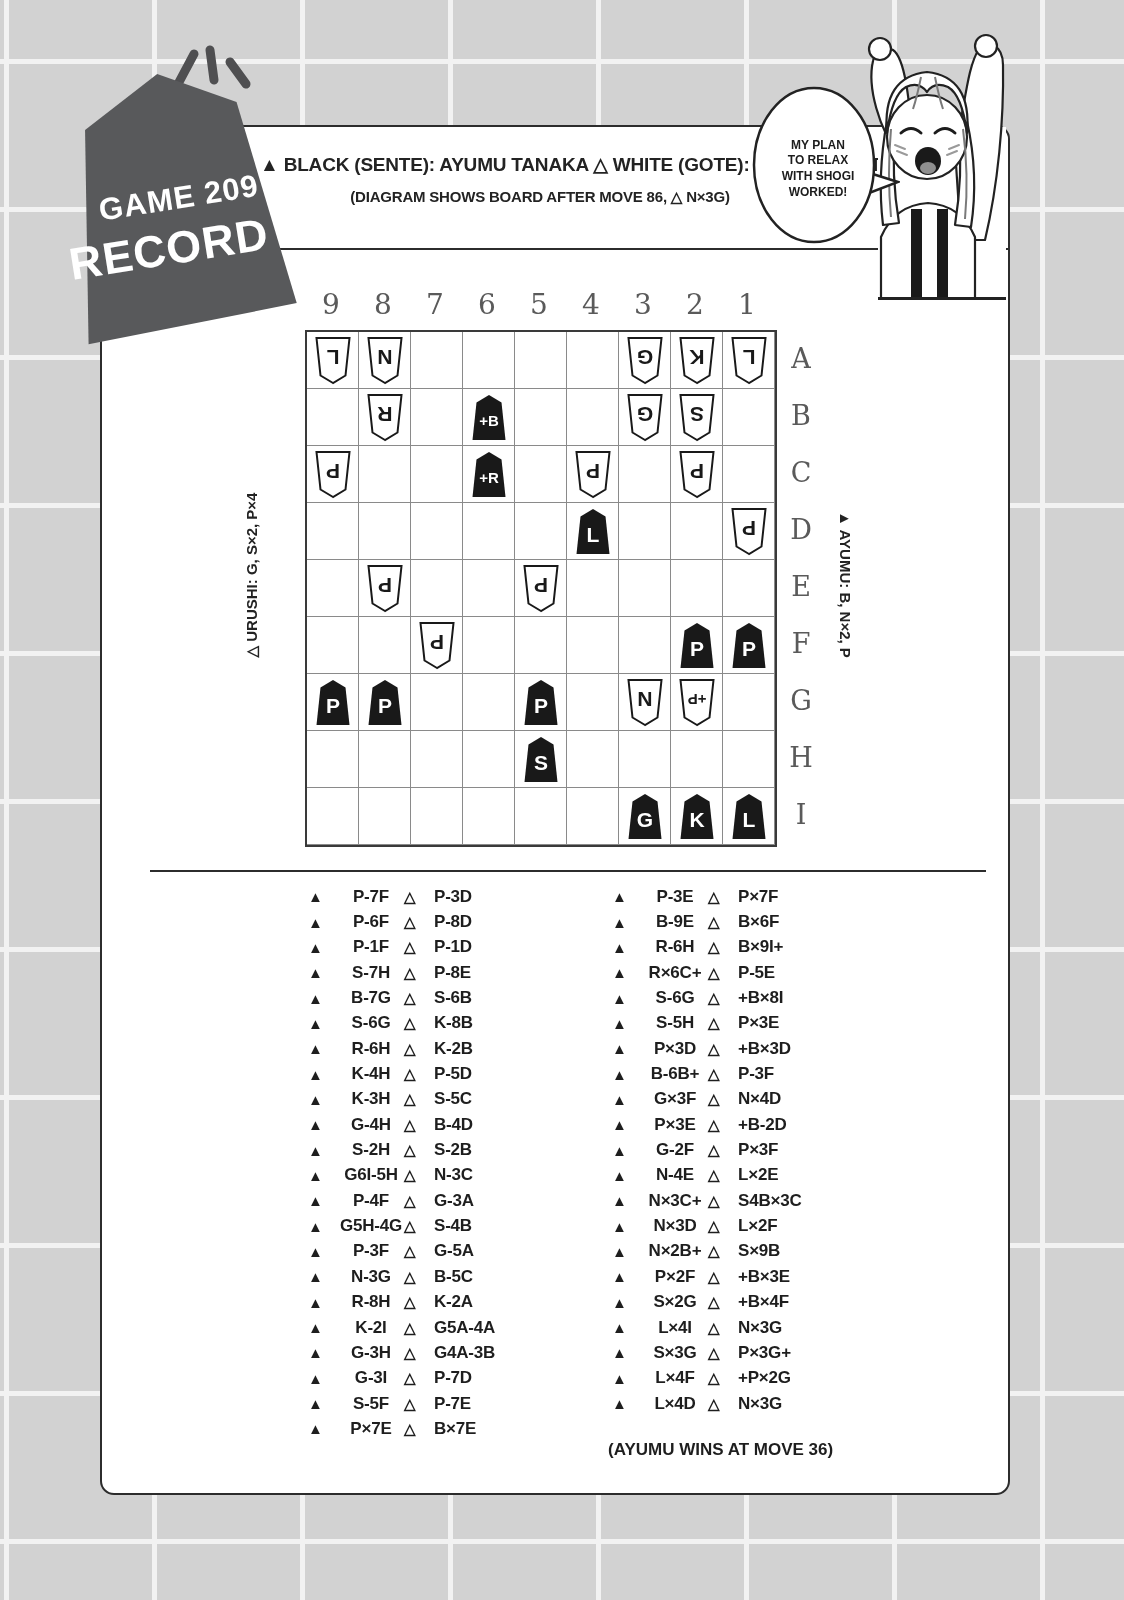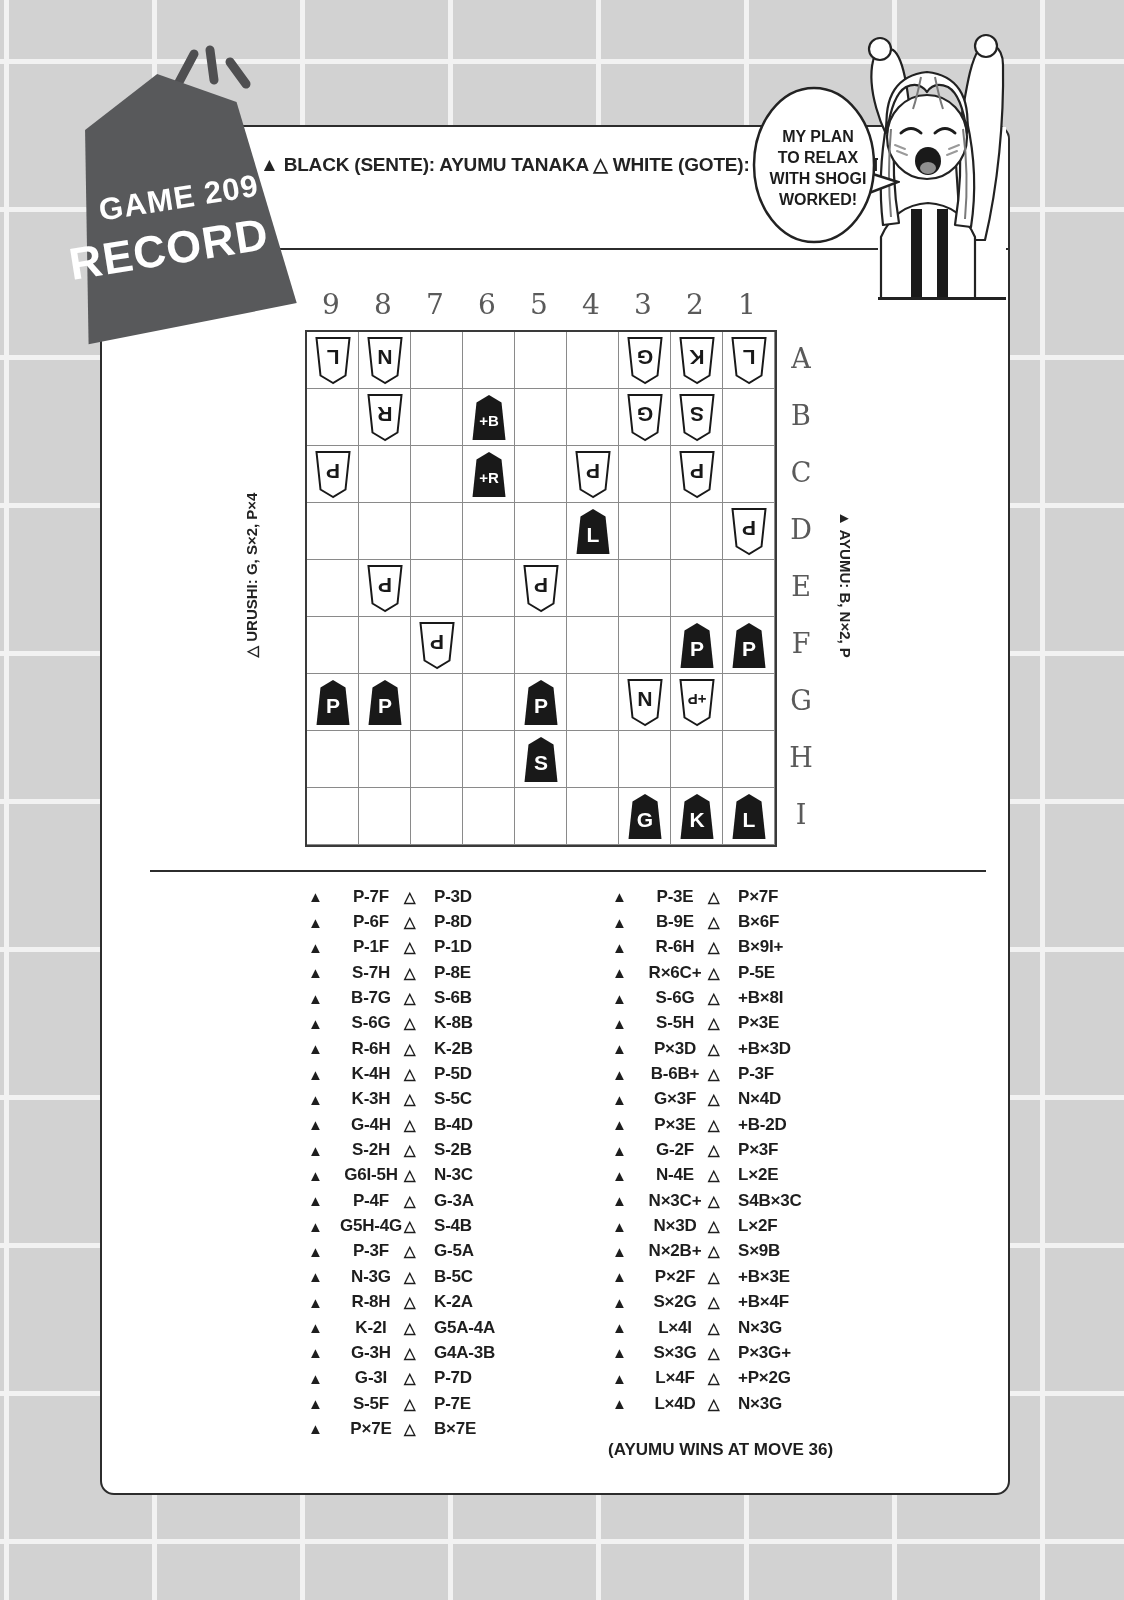--- a/index.html
+++ b/index.html
@@ -15,21 +15,21 @@
   .hline1{position:absolute;left:260px;top:153px;width:560px;text-align:center;font-size:19px;font-weight:bold;
     letter-spacing:-0.2px;color:#232323;z-index:2;white-space:nowrap;}
   .hline2{position:absolute;left:260px;top:188px;width:560px;text-align:center;font-size:15px;font-weight:bold;
     letter-spacing:-0.2px;color:#232323;z-index:2;white-space:nowrap;}
   
   .badge{position:absolute;left:42px;top:38px;width:290px;height:320px;z-index:6;}
   .badge text{font-family:"Liberation Sans",sans-serif;font-weight:bold;fill:#fff;}
   
   .bubble{position:absolute;left:750px;top:84px;width:150px;height:168px;z-index:7;}
   .bubble-text{position:absolute;left:0;top:0;width:128px;height:162px;display:flex;flex-direction:column;
-    align-items:center;justify-content:center;font-size:16px;line-height:1.3;font-weight:bold;color:#1c1c1c;z-index:8;}
+    align-items:center;justify-content:center;font-size:12px;line-height:1.3;font-weight:bold;color:#1c1c1c;z-index:8;}
   
   .girl-window{position:absolute;left:878px;top:127px;width:128px;height:173px;background:#fff;z-index:3;}
   .girl{position:absolute;left:855px;top:25px;width:151px;height:275px;z-index:4;}
   .girl-bottom{position:absolute;left:878px;top:297px;width:128px;height:0;border-top:3px solid #222;z-index:5;}
   
   .board{position:absolute;left:305px;top:330px;width:468px;height:513px;border:2px solid #3a3a3a;background:#fff;
     background-image:
       repeating-linear-gradient(to right,rgba(0,0,0,0) 0 51px,#8a8a8a 51px 52px),
       repeating-linear-gradient(to bottom,rgba(0,0,0,0) 0 56px,#8a8a8a 56px 57px);
     z-index:2;}
@@ -58,20 +58,21 @@
 </style>
 </head>
 <body>
 
 <div class="page">
 
   <div class="card"></div>
   <div class="header-divider"></div>
 
   <div class="hline1">▲ BLACK (SENTE): AYUMU TANAKA  △ WHITE (GOTE): URUSHI YAOTOME</div>
+  <div class="hline2">(DIAGRAM SHOWS BOARD AFTER MOVE 86, △ N×3G)</div>
 
   <svg class="badge" viewBox="0 0 290 320">
     <g stroke="#4f4f51" stroke-width="9" stroke-linecap="round" fill="none">
       <path d="M136,46 L152,16"></path>
       <path d="M168,12 L172,42"></path>
       <path d="M188,24 L204,46"></path>
     </g>
     <g transform="rotate(-9 140 180)">
       <path d="M138,34 L212,74 L240,282 L28,290 L58,78 Z" fill="#58595b"></path>
       <text x="140" y="170" text-anchor="middle" font-size="31" letter-spacing="1">GAME 209</text>

